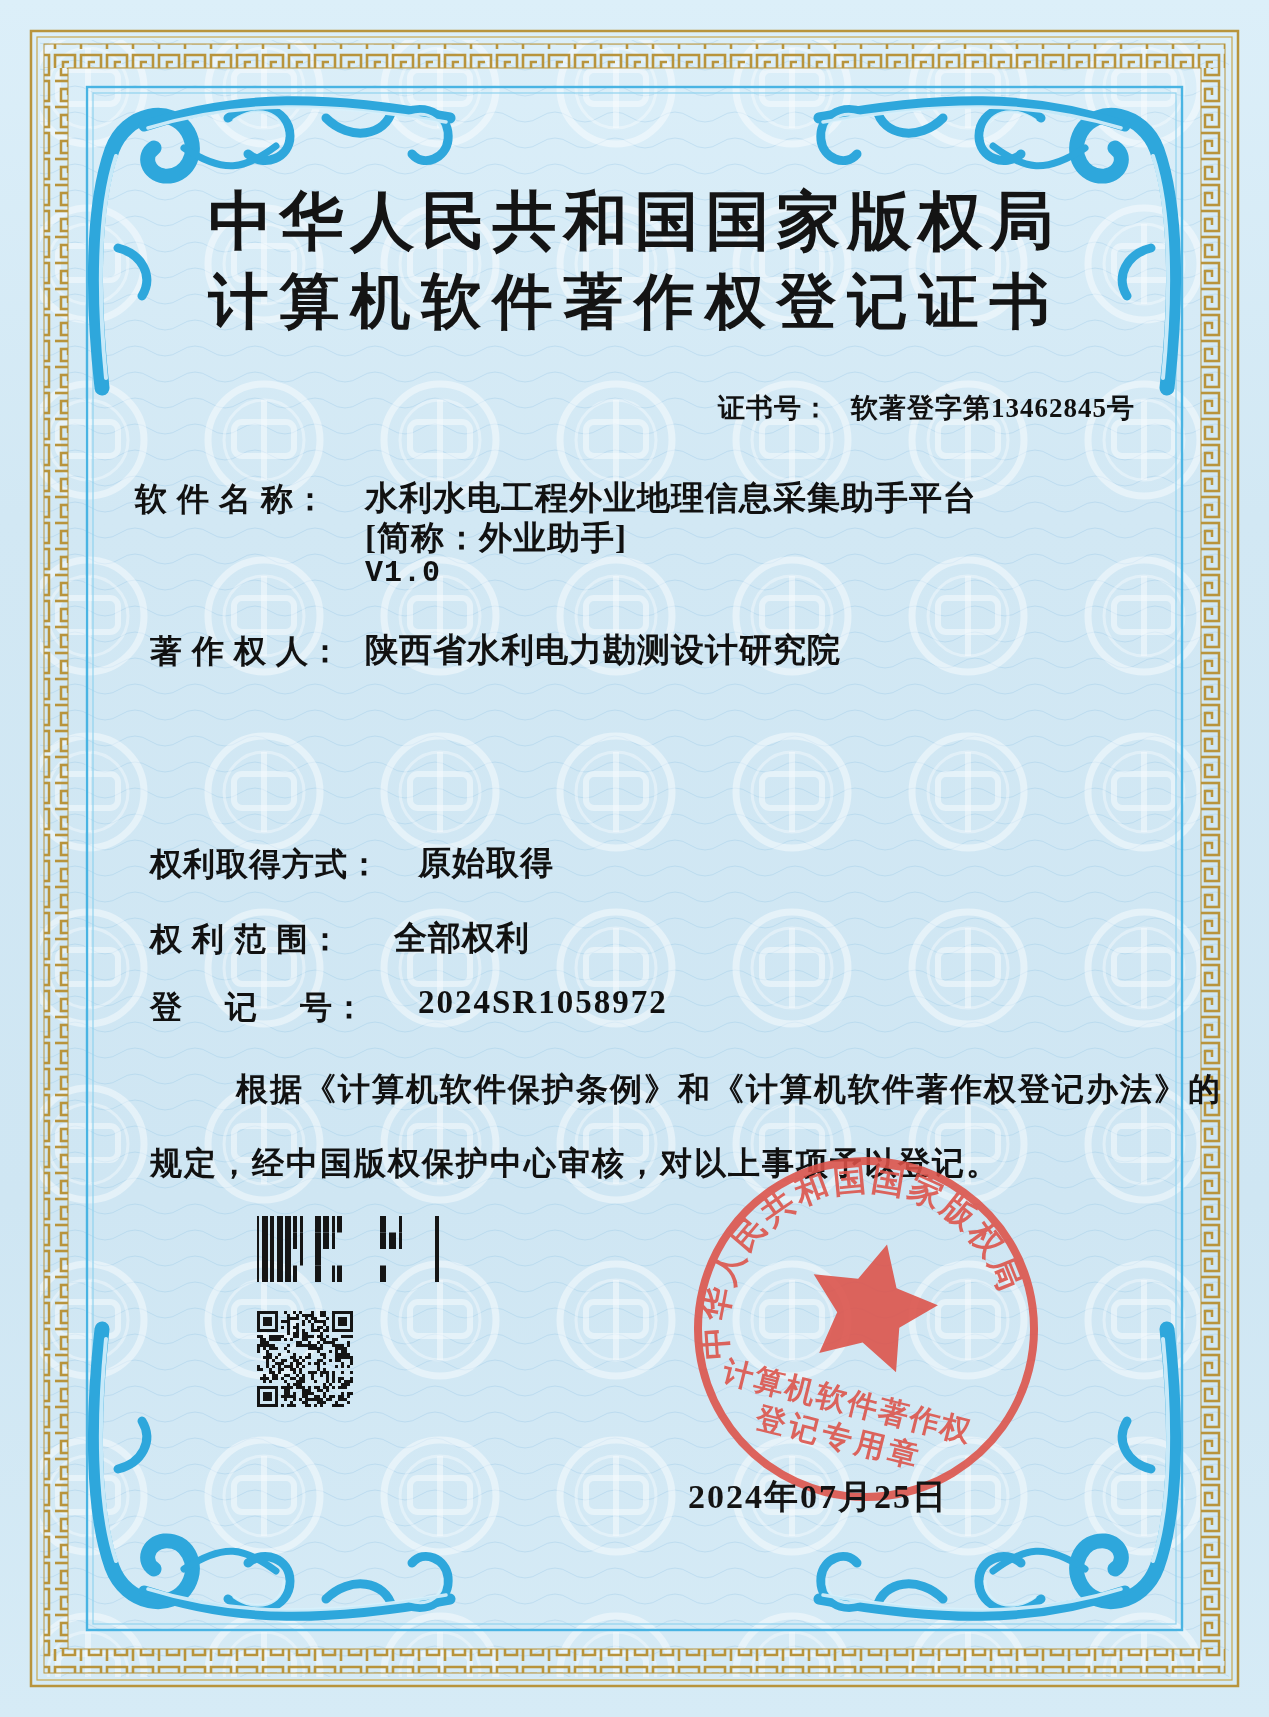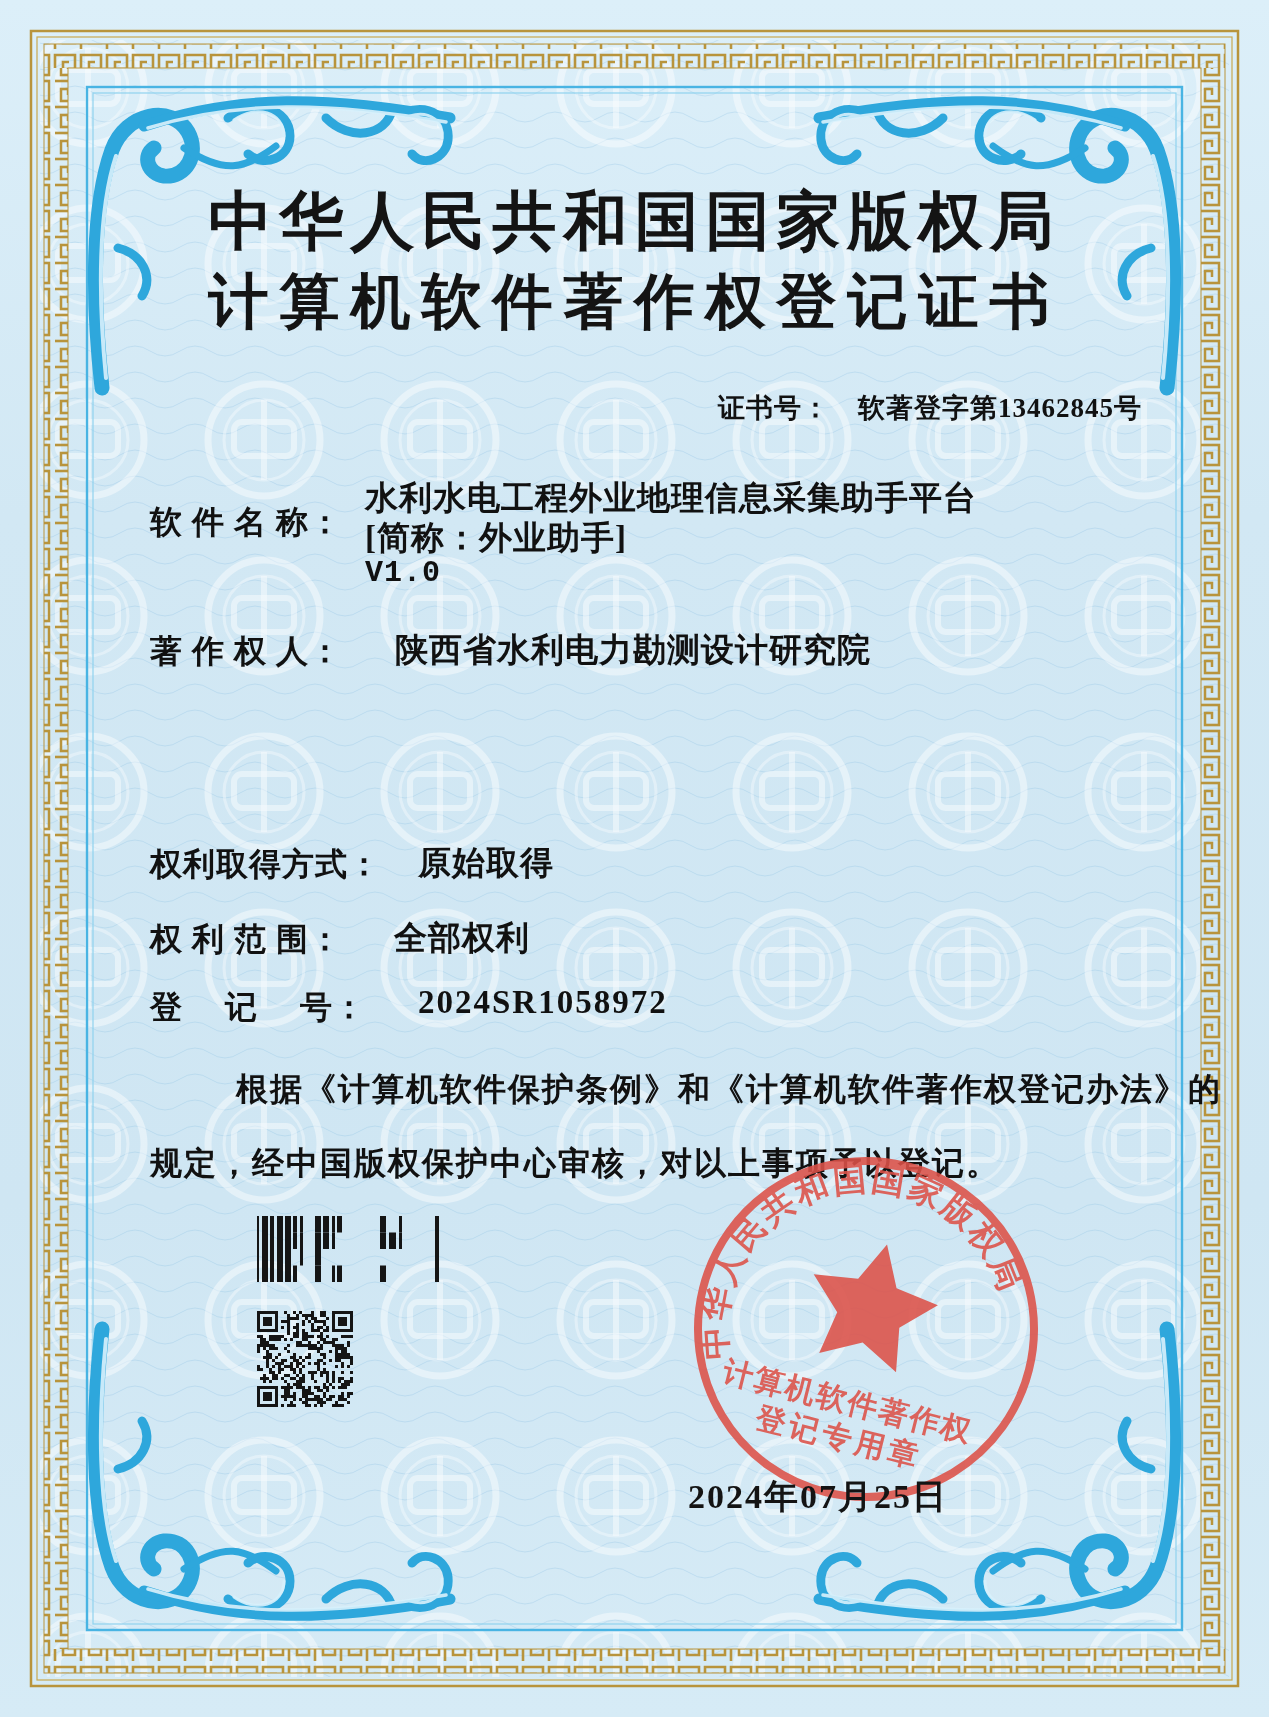--- a/index.html
+++ b/index.html
@@ -19,21 +19,21 @@
   .title{
     width:100%;text-align:center;color:#141414;
     font-weight:bold;white-space:nowrap;
   }
   .title1{top:178px;font-size:64px;letter-spacing:7px;}
   .title2{top:262px;font-size:60px;letter-spacing:11px;}
   .certno{
     top:390px;left:718px;font-size:27px;font-weight:bold;color:#111;
     letter-spacing:1px;white-space:nowrap;
   }
-  .certno .lbl{margin-right:28px;}
+  .certno .lbl{margin-right:21px;}
   .field-label{
     color:#111;font-size:32px;font-weight:bold;white-space:pre;letter-spacing:1px;
   }
   .field-value{
     color:#111;font-size:33px;font-weight:bold;white-space:nowrap;letter-spacing:1px;
   }
   .statement-line{
     color:#111;font-size:32px;font-weight:bold;white-space:nowrap;letter-spacing:2px;
   }
   .date-line{
@@ -113,27 +113,27 @@
     <use href="#flourish" transform="translate(1181,1629) scale(-1,-1)"></use>
   </svg>
 
   <div class="abs title title1">中华人民共和国国家版权局</div>
   <div class="abs title title2">计算机软件著作权登记证书</div>
 
   <div class="abs certno">
     <span class="lbl">证书号：</span><span>软著登字第13462845号</span>
   </div>
 
-  <div class="abs field-label" style="top:478px;left:150px;margin-top:23px;">软 件 名 称：</div>
+  <div class="abs field-label" style="top:478px;left:135px;">软 件 名 称：</div>
   <div class="abs field-value" style="top:476px;left:365px;">水利水电工程外业地理信息采集助手平台</div>
   <div class="abs field-value" style="top:516px;left:365px;">[简称：外业助手]</div>
   <div class="abs field-value" style="top:556px;left:365px;font-family:'Liberation Mono','DejaVu Sans Mono',monospace;font-size:30px;">V1.0</div>
 
   <div class="abs field-label" style="top:630px;left:150px;">著 作 权 人：</div>
-  <div class="abs field-value" style="top:628px;left:365px;margin-left:30px;">陕西省水利电力勘测设计研究院</div>
+  <div class="abs field-value" style="top:628px;left:365px;">陕西省水利电力勘测设计研究院</div>
 
   <div class="abs field-label" style="top:843px;left:150px;">权利取得方式：</div>
   <div class="abs field-value" style="top:841px;left:418px;">原始取得</div>
 
   <div class="abs field-label" style="top:918px;left:150px;">权 利 范 围：</div>
   <div class="abs field-value" style="top:916px;left:394px;">全部权利</div>
 
   <div class="abs field-label" style="top:986px;left:150px;">登　 记　 号：</div>
   <div class="abs field-value" style="top:984px;left:418px;letter-spacing:2px;">2024SR1058972</div>
 

